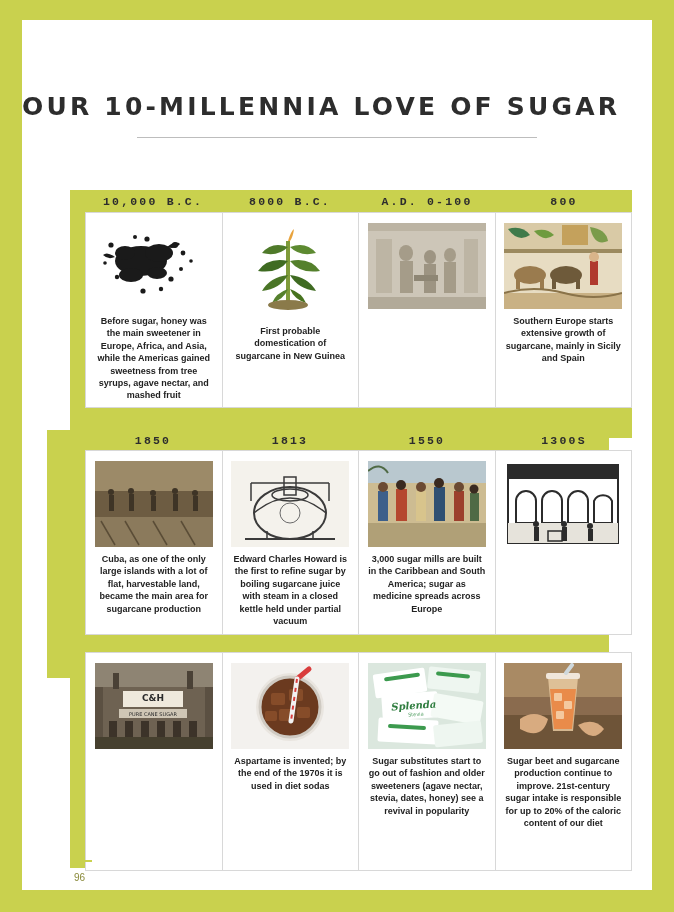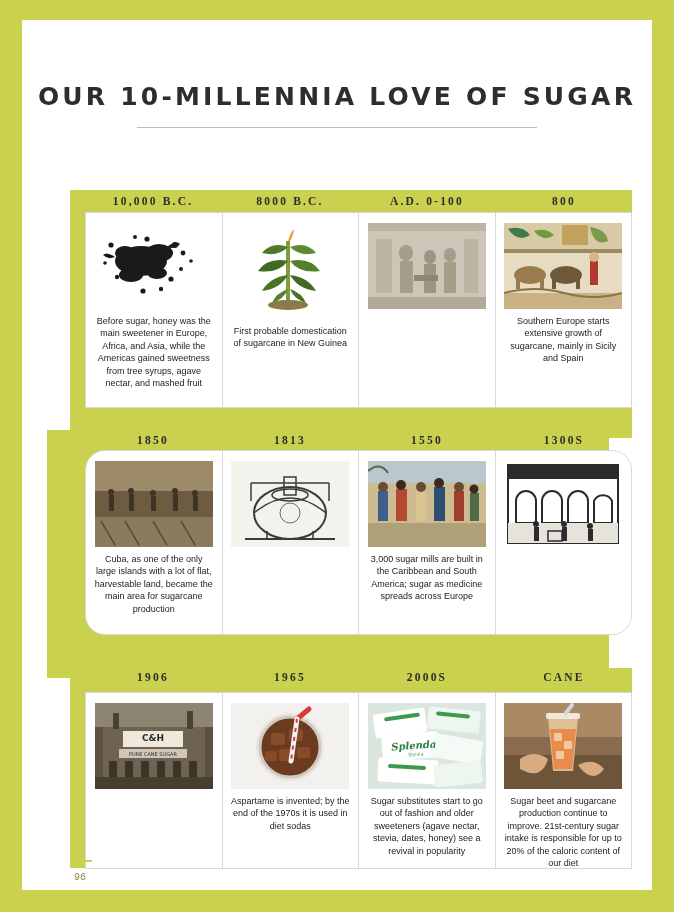--- a/index.html
+++ b/index.html
@@ -48,23 +48,22 @@
   .inner {
     position: absolute;
     left: 22px; top: 20px;
     width: 630px; height: 870px;
     background: #ffffff;
   }
 
   
   .title-wrap {
     position: absolute;
-    left: 0; top: 62px;
+    left: 0; top: 72px;
     width: 630px;
-    text-align: center;
   }
   .title {
     font-family: "DejaVu Sans", sans-serif;
     font-weight: bold;
     font-size: 25px;
     letter-spacing: 3.2px;
     color: #2d2d2d;
     margin: 0;
   }
   .title-rule {
@@ -85,40 +84,40 @@
 
   
   .row {
     position: absolute;
     background: #ffffff;
     border: 1px solid #d8d8d8;
     display: flex;
     box-sizing: border-box;
   }
   .row1 { left: 63px; top: 192px; width: 547px; height: 196px; }
-  .row2 { left: 63px; top: 430px; width: 547px; height: 185px; border-radius: 20px; }
-  .row3 { left: 63px; top: 672px; width: 547px; height: 177px; }
+  .row2 { left: 63px; top: 430px; width: 547px; height: 185px; }
+  .row3 { left: 63px; top: 632px; width: 547px; height: 219px; }
 
   .cell {
     position: relative;
     flex: 1 1 0;
     box-sizing: border-box;
     padding: 6px 8px 8px 8px;
     display: flex;
     flex-direction: column;
     align-items: center;
   }
   .cell + .cell {
     border-left: 1px solid #d8d8d8;
   }
 
   
   .year {
     position: absolute;
-    font-family: Liberation Serif, serif;
+    font-family: Liberation Mono, monospace;
     font-weight: bold;
     font-size: 11.5px;
     letter-spacing: 2.2px;
     color: #2d2d2d;
     text-align: center;
     white-space: nowrap;
   }
   .years-row { position: absolute; width: 547px; height: 14px; }
   .years1 { left: 63px; top: 175px; }
   .years2 { left: 63px; top: 414px; }
@@ -140,35 +139,35 @@
     background: #efefef;
     position: relative;
     overflow: hidden;
     flex: none;
   }
   .thumb.tall { height: 96px; }
 
   .caption {
     font-size: 9px;
     line-height: 12.4px;
-    font-weight: normal;
+    font-weight: bold;
     color: #222222;
     text-align: center;
     margin: 0;
     max-width: 124px;
   }
 
   
   .folio {
     position: absolute;
     left: 52px;
     top: 852px;
     font-size: 10px;
     color: #8a8a3a;
-    font-family: Liberation Mono, monospace;
+    font-family: Liberation Sans, sans-serif;
   }
   .folio-rule {
     position: absolute;
     left: 50px;
     top: 840px;
     width: 20px;
     height: 2px;
     background: #c9d14e;
   }
 
@@ -358,20 +357,21 @@
             <rect x="53" y="16" width="12" height="18" fill="none" stroke="#3a3a3a" stroke-width="1.5"></rect>
             <line x1="20" y1="22" x2="98" y2="22" stroke="#3a3a3a" stroke-width="1.5"></line>
             <line x1="20" y1="22" x2="20" y2="40" stroke="#3a3a3a" stroke-width="1.5"></line>
             <line x1="98" y1="22" x2="98" y2="40" stroke="#3a3a3a" stroke-width="1.5"></line>
             <line x1="14" y1="78" x2="104" y2="78" stroke="#3a3a3a" stroke-width="2"></line>
             <line x1="36" y1="70" x2="36" y2="78" stroke="#3a3a3a" stroke-width="1.5"></line>
             <line x1="82" y1="70" x2="82" y2="78" stroke="#3a3a3a" stroke-width="1.5"></line>
             <circle cx="59" cy="52" r="10" fill="none" stroke="#6a6a6a" stroke-width="1"></circle>
           </svg>
         </div>
+        <p class="caption">Edward Charles Howard is the first to refine sugar by boiling sugarcane juice with steam in a closed kettle held under partial vacuum</p>
       </div>
 
       <div class="cell">
         <div class="thumb market">
           <svg class="art" viewBox="0 0 118 86" preserveAspectRatio="none" aria-hidden="true">
             <rect width="118" height="86" fill="#cdbc92"></rect>
             <rect x="0" y="0" width="118" height="22" fill="#b9c8cf"></rect>
             <rect x="0" y="62" width="118" height="24" fill="#b0a077"></rect>
             <g>
               <rect x="10" y="30" width="10" height="30" fill="#3d5f8a"></rect>

